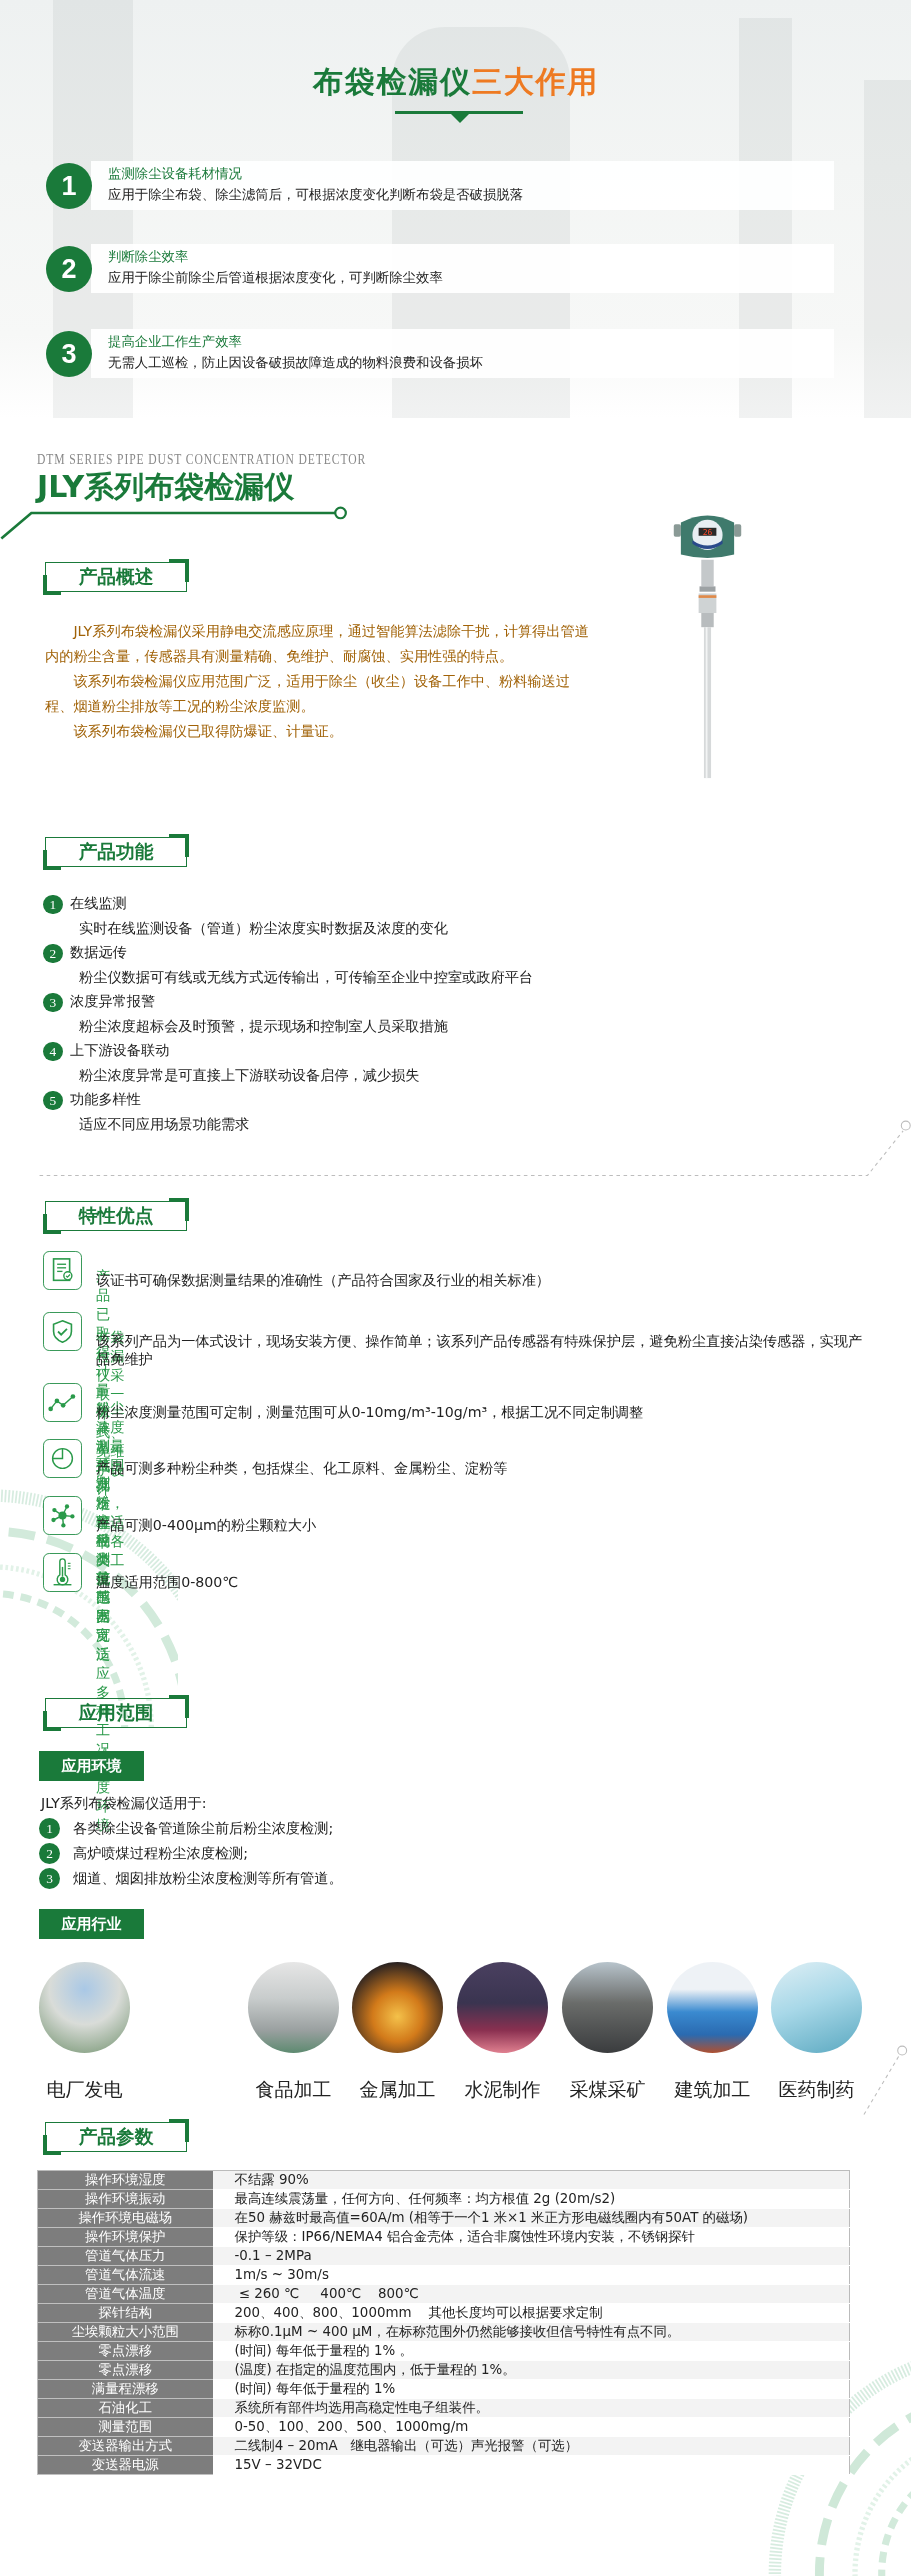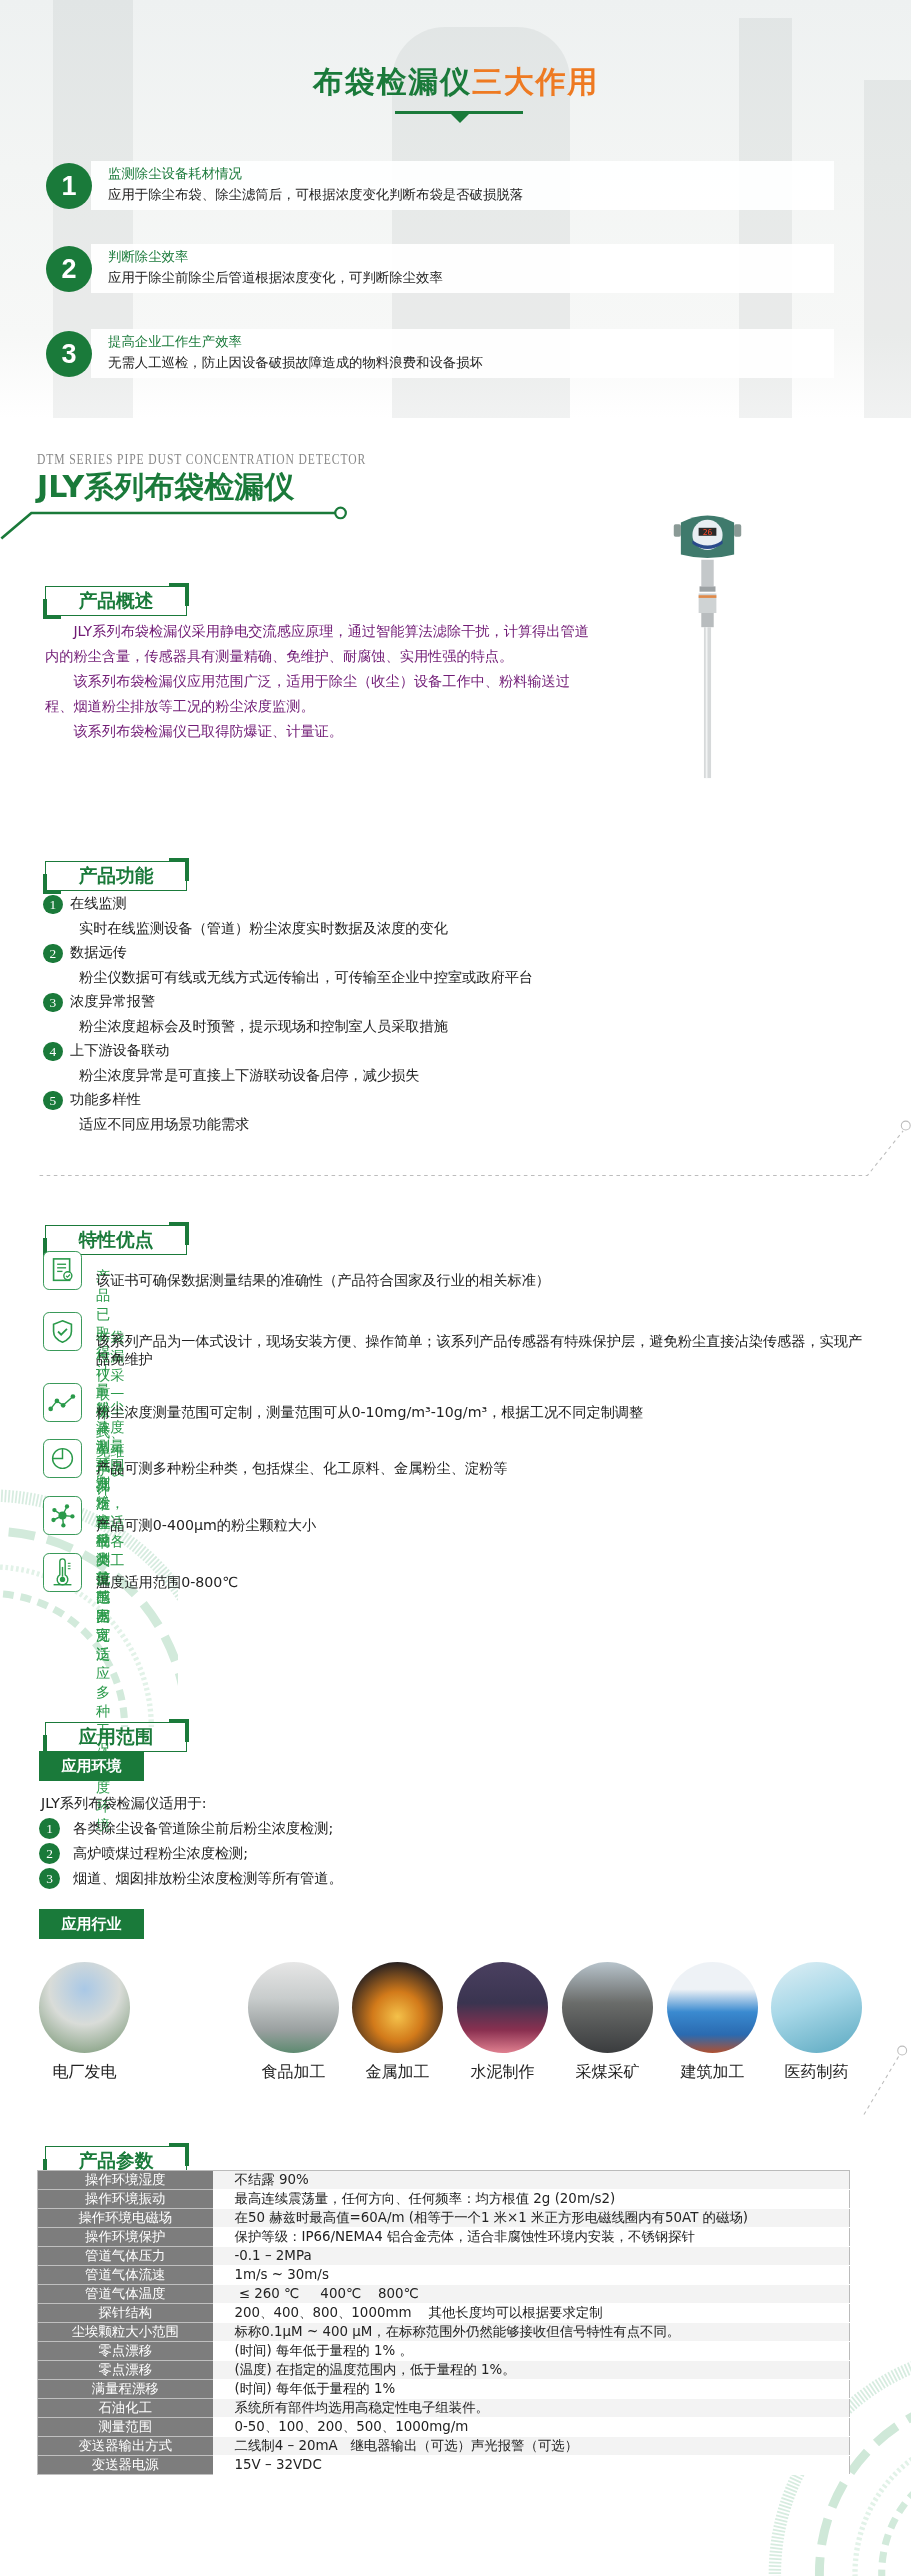--- a/index.html
+++ b/index.html
@@ -20,30 +20,30 @@
   .role-num { position: absolute; left: 0; top: 1.8px; width: 46px; height: 46px; border-radius: 50%; background: #1a7a3a; color: #fff; font-size: 27px; font-weight: bold; text-align: center; line-height: 46px; font-family: "Liberation Sans", sans-serif; }
   .role-title { position: absolute; left: 62px; top: 3.6px; font-size: 13.4px; color: #1a7a3a; }
   .role-desc { position: absolute; left: 62px; top: 25px; font-size: 13.4px; color: #222; }
 
   
   .series-en { position: absolute; left: 37px; top: 451px; font-family: "Liberation Serif", serif; font-size: 11.6px; color: #888; letter-spacing: 0.9px; transform: scaleY(1.25); transform-origin: left top; }
   .series-title { position: absolute; left: 37px; top: 467px; font-size: 30px; font-weight: bold; color: #1a7a3a; }
   .series-line { position: absolute; left: 0; top: 490px; }
 
   
-  .sec-header { position: absolute; left: 43px; width: 146px; height: 36px; margin-top: 24px; }
+  .sec-header { position: absolute; left: 43px; width: 146px; height: 36px; }
   .sec-header .box { position: absolute; left: 1.8px; top: 2.7px; width: 142px; height: 30px; border: 1.8px solid #1a7a3a; }
   .sec-header .cl { position: absolute; left: 0; bottom: 0; width: 18px; height: 3.6px; background: #1a7a3a; }
   .sec-header .cl2 { position: absolute; left: 0; bottom: 0; width: 3.6px; height: 19.6px; background: #1a7a3a; }
   .sec-header .cr { position: absolute; right: 0; top: 0; width: 19.6px; height: 3.6px; background: #1a7a3a; }
   .sec-header .cr2 { position: absolute; right: 0; top: 0; width: 3.6px; height: 23px; background: #1a7a3a; }
   .sec-header .label { position: absolute; left: 0; top: 0; width: 146px; height: 36px; text-align: center; line-height: 36px; font-size: 18.7px; font-weight: bold; color: #1a7a3a; }
 
   
-  .overview { position: absolute; left: 45px; top: 619px; width: 552px; font-size: 14.2px; line-height: 25px; color: #701a75; }
+  .overview { position: absolute; left: 45px; top: 619px; width: 552px; font-size: 14.2px; line-height: 25px; color: #a16207; }
   .overview p { text-indent: 2em; }
 
   
   .product { position: absolute; left: 672px; top: 515px; width: 71px; height: 267px; }
 
   
   .func-list { position: absolute; left: 43px; top: 892px; width: 623px; }
   .func-item { height: 49px; position: relative; }
   .func-num { position: absolute; left: 0; top: 2.7px; width: 19.6px; height: 19.6px; border-radius: 50%; background: #1a7a3a; color: #fff; font-family: "Liberation Serif", serif; font-size: 13.4px; text-align: center; line-height: 19.6px; }
   .func-title { position: absolute; left: 27px; top: 1.8px; font-size: 14.2px; color: #222; }
@@ -64,21 +64,21 @@
   .tag { position: absolute; left: 39px; width: 105px; height: 30px; background: #1a7a3a; color: #fff; font-size: 15px; font-weight: bold; text-align: center; line-height: 30px; }
   .app-intro { position: absolute; left: 41px; top: 1794px; font-size: 14.2px; color: #222; }
   .app-list { position: absolute; left: 39px; top: 1816px; }
   .app-item { position: relative; height: 25px; }
   .app-num { position: absolute; left: 0; top: 1.8px; width: 21.4px; height: 21.4px; border-radius: 50%; background: #1a7a3a; color: #fff; font-family: "Liberation Serif", serif; font-size: 13.4px; text-align: center; line-height: 21.4px; }
   .app-text { position: absolute; left: 34px; top: 2.7px; font-size: 14.2px; color: #222; white-space: nowrap; }
 
   .industries { position: absolute; left: 39px; top: 1962px; width: 837px; height: 116px; }
   .ind { position: absolute; top: 0; width: 91px; }
   .ind-img { width: 91px; height: 91px; border-radius: 50%; }
-  .ind-label { display: block; text-align: center; margin-top: 9px; font-size: 16px; color: #222; }
+  .ind-label { display: block; text-align: center; margin-top: 24px; font-size: 19px; color: #222; }
 
   
   .params { position: absolute; left: 37px; top: 2170px; width: 813px; border-collapse: collapse; border: 0.9px solid #bbb; }
   .params td { height: 18.3px; font-size: 13.4px; padding: 0; line-height: 18px; }
   .params td.k { width: 175px; background: #7d7d7d; color: #fff; text-align: center; border-bottom: 1.3px solid #c0c0c0; }
   .params td.v { background: #fff; color: #222; padding-left: 22px; border-bottom: 0.9px solid #fff; }
   .params tr:nth-child(odd) td.v { background: #f3f3f3; }
 </style>
 </head>
 <body>

